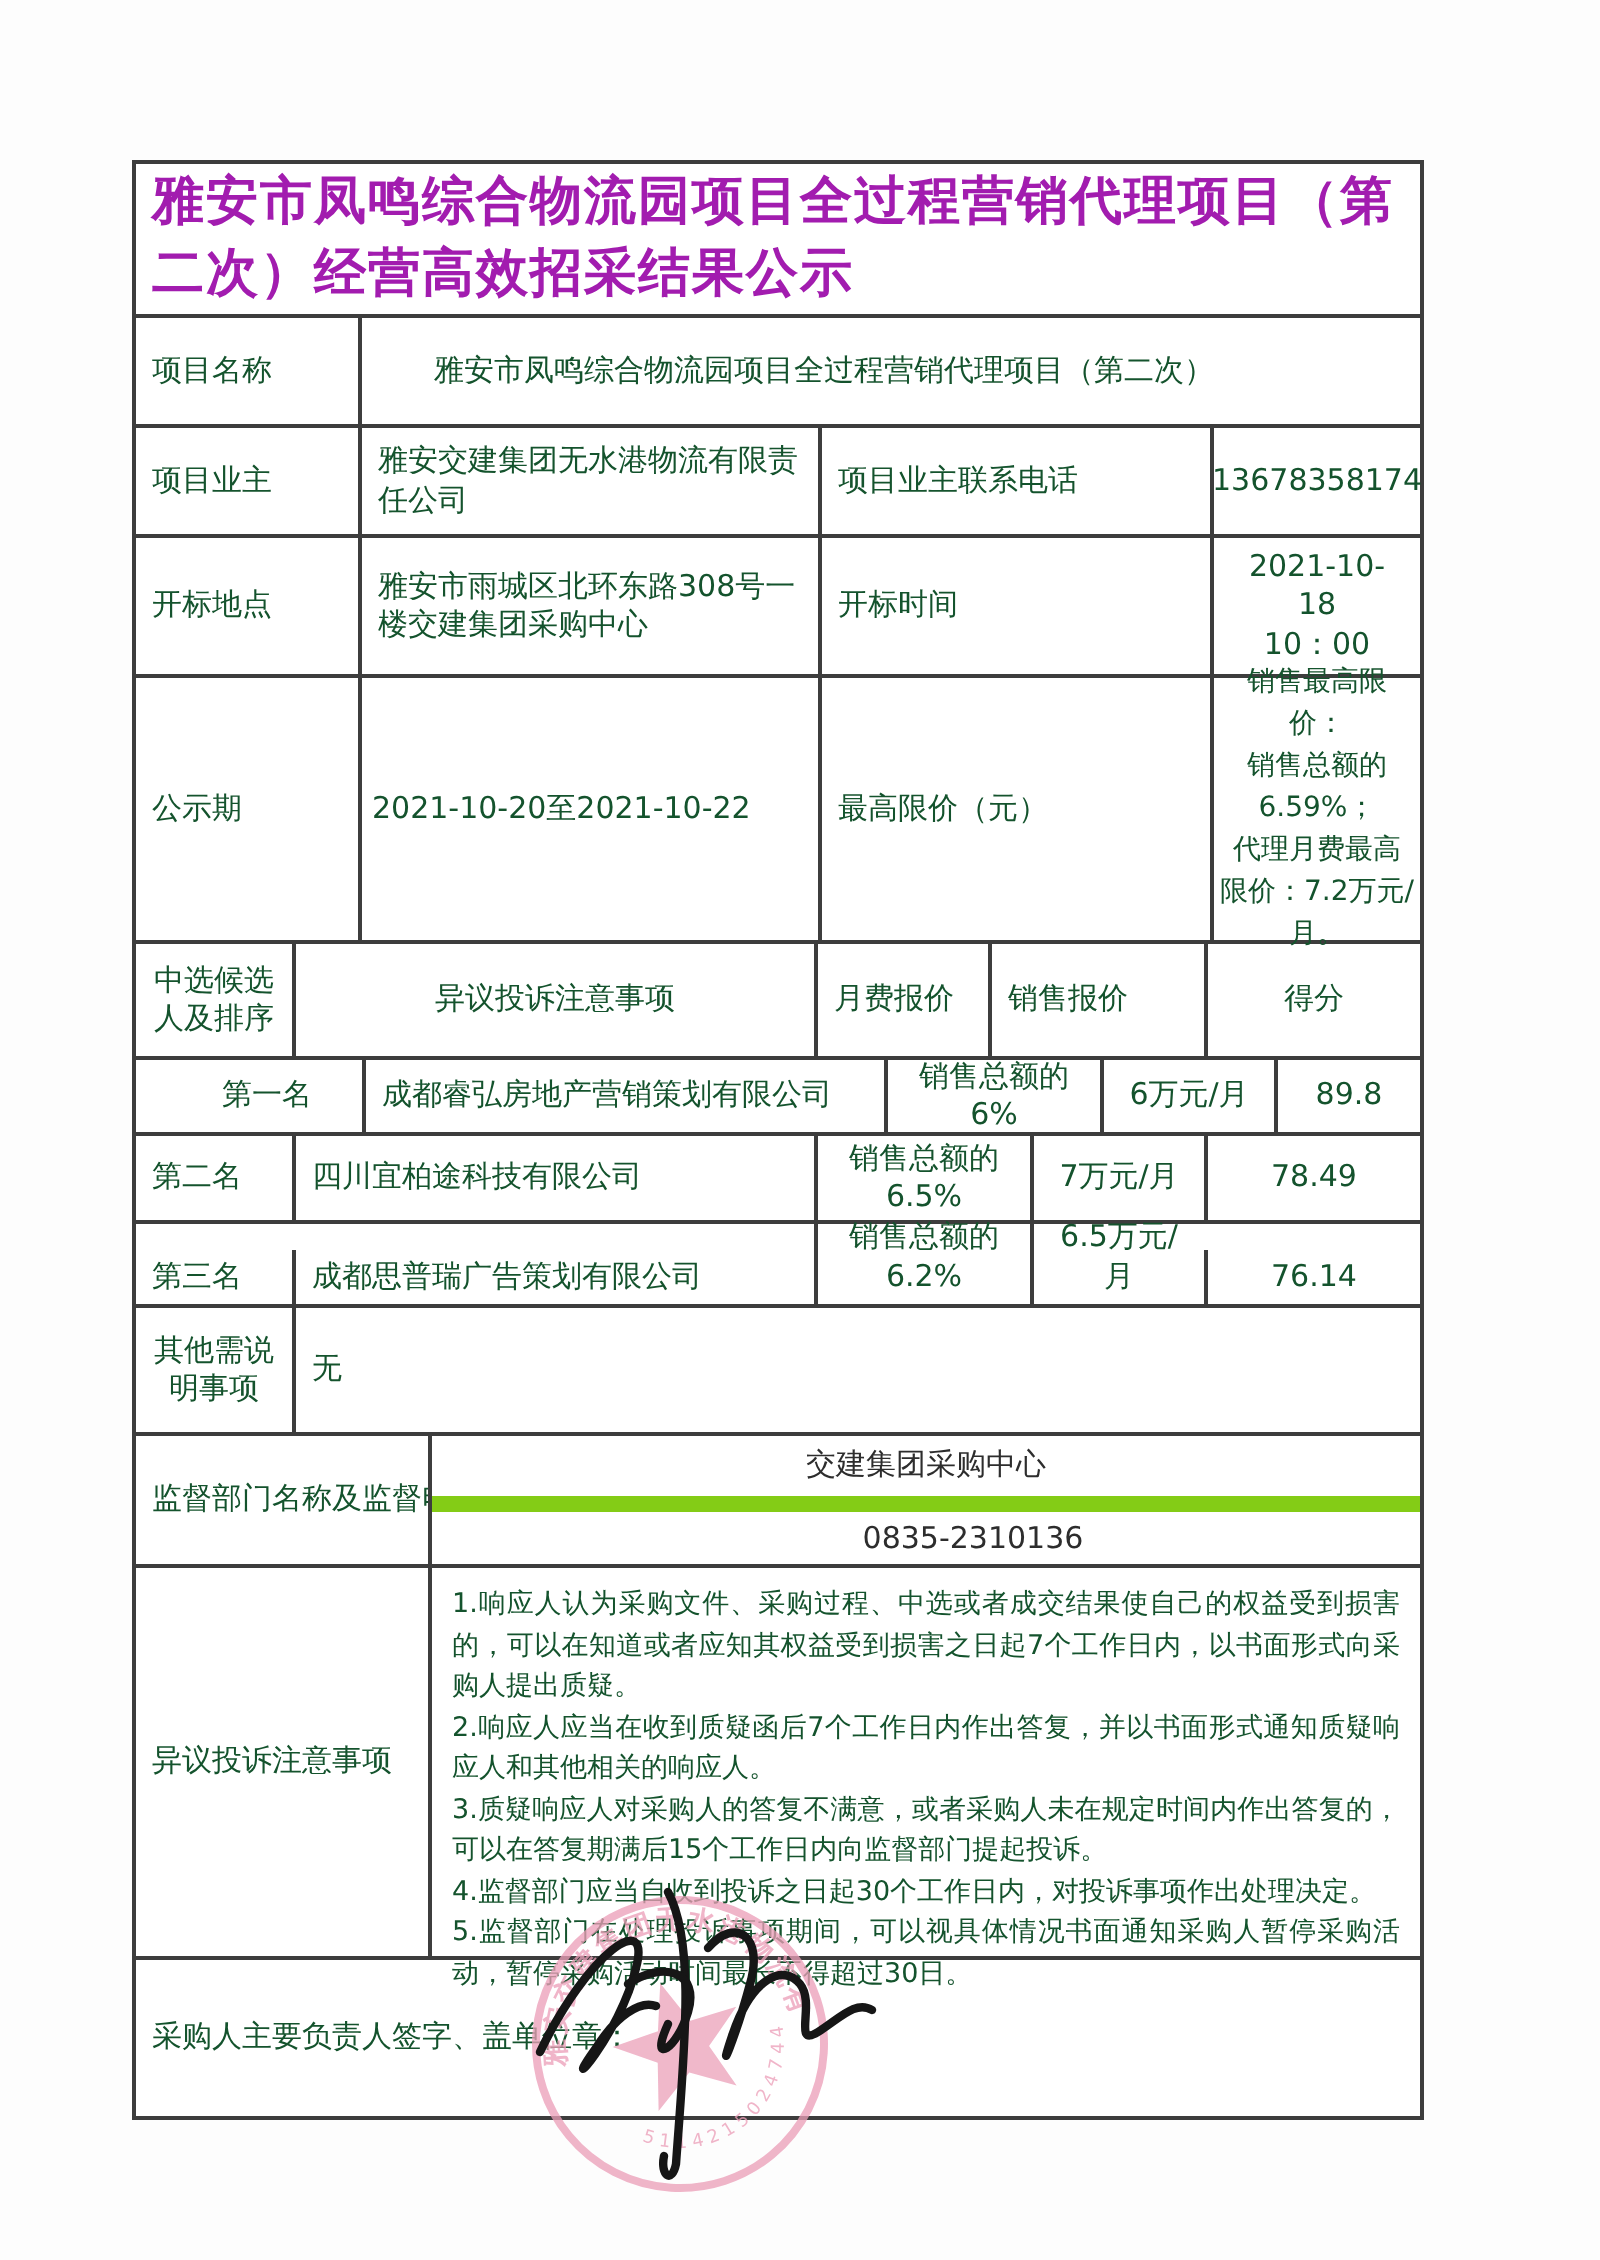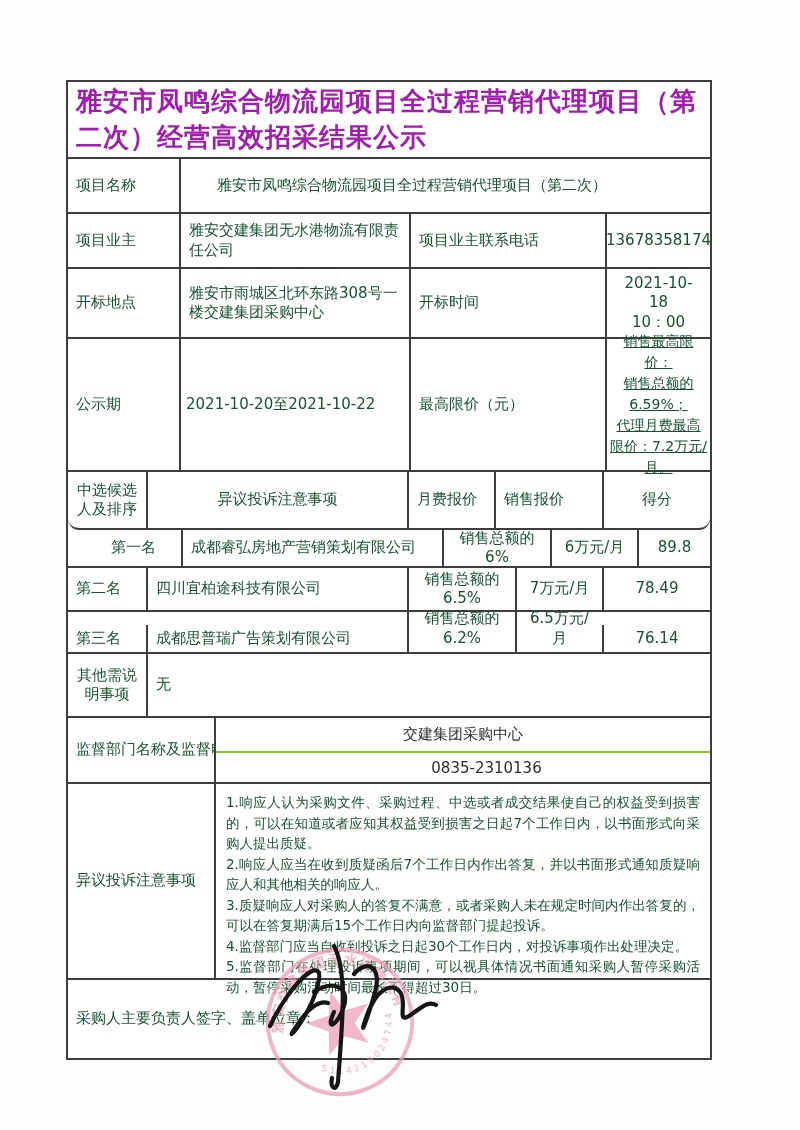--- a/index.html
+++ b/index.html
@@ -33,38 +33,38 @@
 
   
   .w-label1 { width:111px; flex:0 0 111px; }
   .w-val1   { width:230px; flex:0 0 230px; }
   .w-label2 { width:196px; flex:0 0 196px; }
 
   .r-name  { height:55px; }
   .r-owner { height:55px; }
   .r-open  { height:70px; }
   .r-pub   { height:133px; }
-  .pricecell { font-size:14px; line-height:1.5; padding:2px 3px;text-decoration:underline; }
+  .pricecell { font-size:14px; line-height:1.5; padding:2px 3px; }
 
   
   .c-rank { width:78px;  flex:0 0 78px; }
   .c-name { width:261px; flex:0 0 261px; }
   .c-sale { width:108px; flex:0 0 108px; }
   .c-mon  { width:87px;  flex:0 0 87px; }
-  .r-chead { height:58px;border-radius:11px; }
+  .r-chead { height:58px; }
   .r-c1 { height:38px;padding-left:35px; }
   .r-c2 { height:44px; }
   .r-c3 { height:42px;align-items:flex-end; }
   .r-other { height:64px; }
 
   
   .r-sup { height:66px; }
   .sup-label { width:146px; flex:0 0 146px; white-space:nowrap; overflow:hidden; padding-right:0; }
   .sup-right { display:flex; flex-direction:column; border-left:2px solid #3d3d3d; }
-  .sup-sub { flex:1.15; display:flex; align-items:center; justify-content:center; font-size:15px; border-bottom:2px solid #84cc16; }
+  .sup-sub { flex:1.15; display:flex; align-items:center; justify-content:center; font-size:15px; border-bottom:8px solid #84cc16; }
   .sup-sub:last-child { flex:1; border-bottom:none;margin-left:47px; }
 
   
   .r-comp { height:196px; }
   .comp-label { width:146px; flex:0 0 146px; }
   .comp-body { display:block; padding:8px 10px; font-size:13.5px; line-height:1.52; }
   .comp-item { text-align:justify; }
 
   
   .r-sign { height:78px; }

